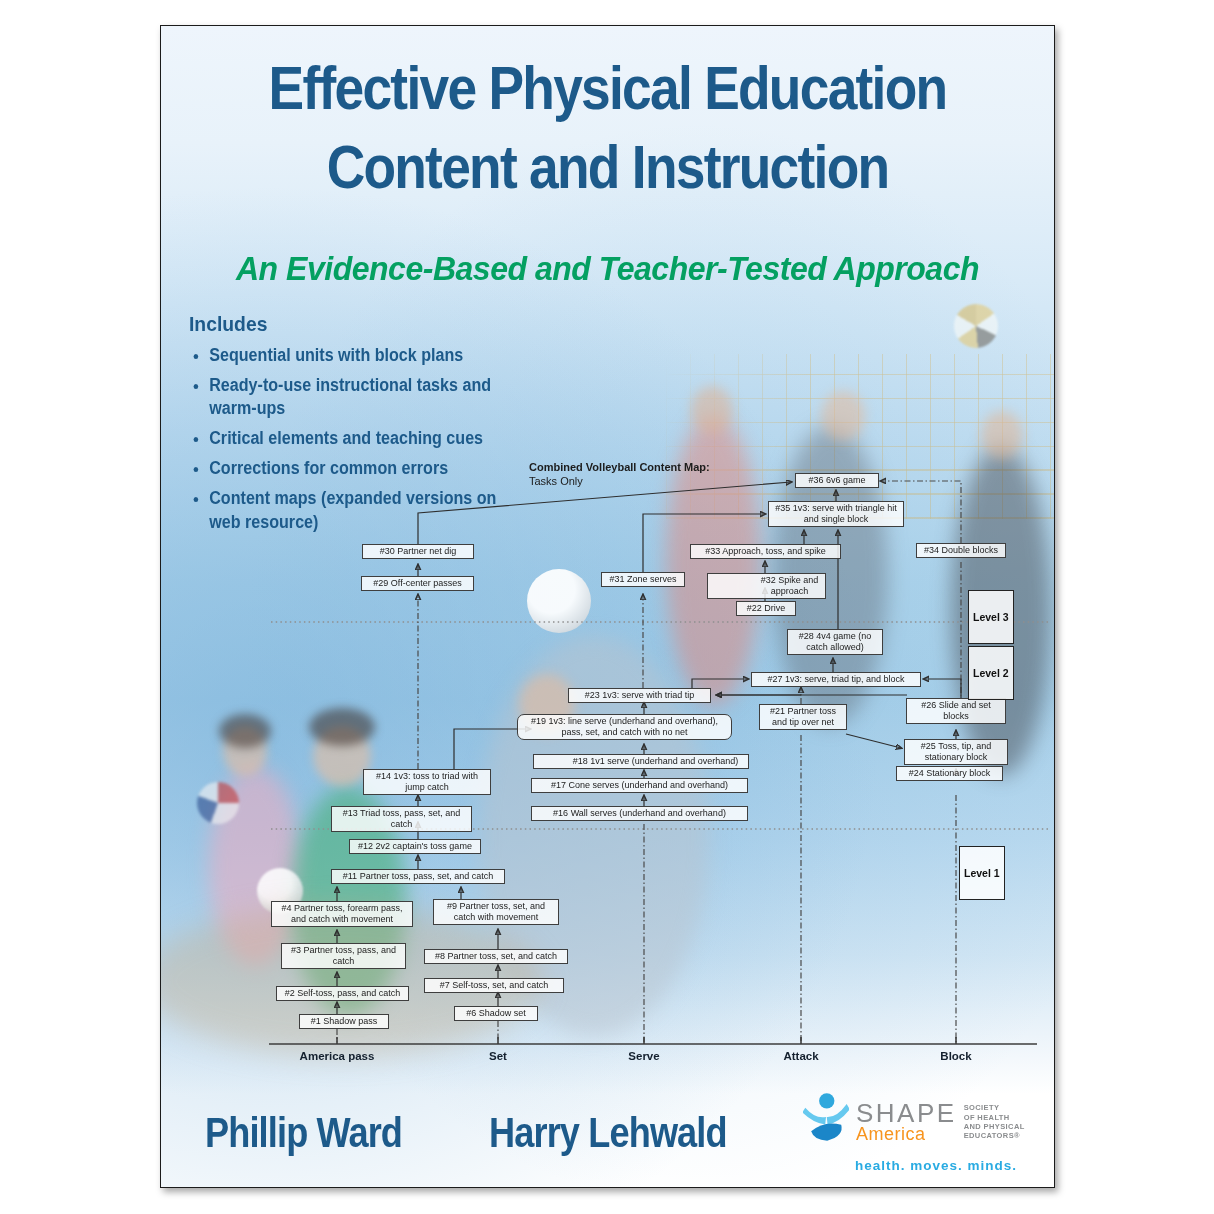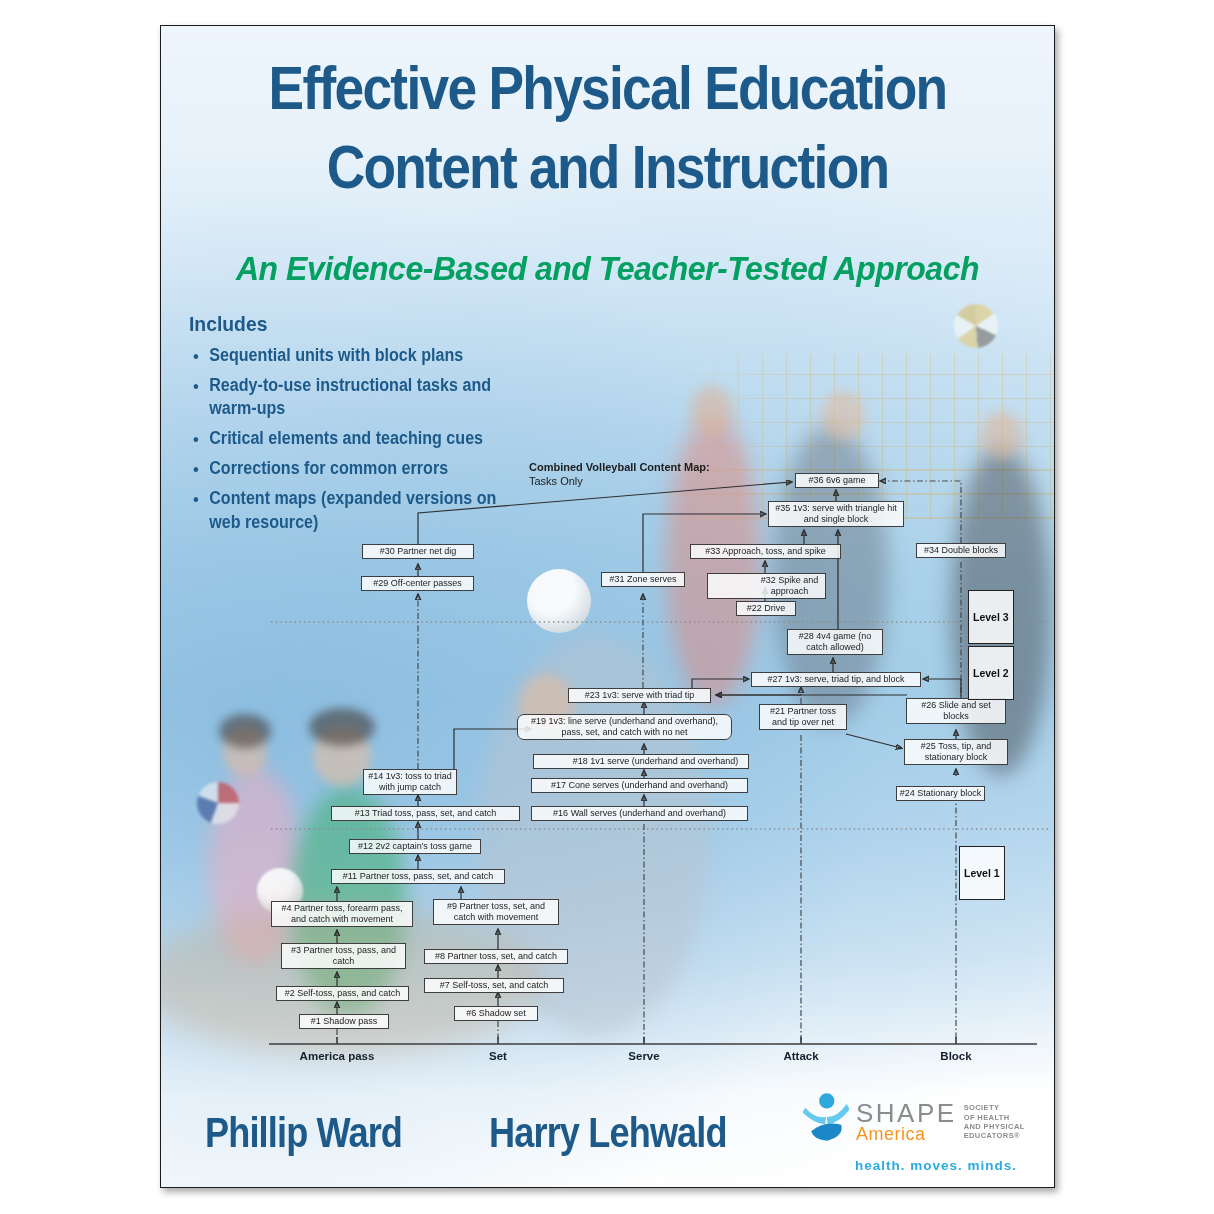--- a/index.html
+++ b/index.html
@@ -194,30 +194,30 @@
   <div class="node" style="left:138px;top:988px;width:90px;">#1 Shadow pass</div>
   <div class="node" style="left:115px;top:960px;width:133px;">#2 Self-toss, pass, and catch</div>
   <div class="node" style="left:120px;top:917px;width:125px;">#3 Partner toss, pass, and catch</div>
   <div class="node" style="left:110px;top:875px;width:142px;">#4 Partner toss, forearm pass, and catch with movement</div>
   <div class="node" style="left:293px;top:980px;width:84px;">#6 Shadow set</div>
   <div class="node" style="left:263px;top:952px;width:140px;">#7 Self-toss, set, and catch</div>
   <div class="node" style="left:263px;top:923px;width:144px;">#8 Partner toss, set, and catch</div>
   <div class="node" style="left:272px;top:873px;width:126px;">#9 Partner toss, set, and catch with movement</div>
   <div class="node" style="left:170px;top:843px;width:174px;">#11 Partner toss, pass, set, and catch</div>
   <div class="node" style="left:188px;top:813px;width:132px;">#12 2v2 captain's toss game</div>
-  <div class="node" style="left:170px;top:780px;width:189px;">#13 Triad toss, pass, set, and catch</div>
-  <div class="node" style="left:202px;top:743px;width:94px;">#14 1v3: toss to triad with jump catch</div>
+  <div class="node" style="left:170px;top:780px;width:141px;">#13 Triad toss, pass, set, and catch</div>
+  <div class="node" style="left:202px;top:743px;width:128px;">#14 1v3: toss to triad with jump catch</div>
   <div class="node" style="left:370px;top:780px;width:217px;">#16 Wall serves (underhand and overhand)</div>
   <div class="node" style="left:370px;top:752px;width:217px;">#17 Cone serves (underhand and overhand)</div>
   <div class="node" style="left:372px;top:728px;width:216px;padding-left:31px;">#18 1v1 serve (underhand and overhand)</div>
   <div class="node" style="left:356px;top:688px;width:215px;border-radius:7px;">#19 1v3: line serve (underhand and overhand), pass, set, and catch with no net</div>
   <div class="node" style="left:598px;top:678px;width:88px;">#21 Partner toss and tip over net</div>
   <div class="node" style="left:575px;top:575px;width:60px;">#22 Drive</div>
   <div class="node" style="left:407px;top:662px;width:143px;">#23 1v3: serve with triad tip</div>
-  <div class="node" style="left:735px;top:760px;width:89px;">#24 Stationary block</div>
+  <div class="node" style="left:735px;top:740px;width:107px;">#24 Stationary block</div>
   <div class="node" style="left:743px;top:713px;width:104px;">#25 Toss, tip, and stationary block</div>
   <div class="node" style="left:745px;top:672px;width:100px;">#26 Slide and set blocks</div>
   <div class="node" style="left:590px;top:646px;width:170px;">#27 1v3: serve, triad tip, and block</div>
   <div class="node" style="left:626px;top:603px;width:96px;">#28 4v4 game (no catch allowed)</div>
   <div class="node" style="left:200px;top:550px;width:113px;">#29 Off-center passes</div>
   <div class="node" style="left:201px;top:518px;width:112px;">#30 Partner net dig</div>
   <div class="node" style="left:440px;top:546px;width:84px;">#31 Zone serves</div>
   <div class="node" style="left:546px;top:547px;width:119px;padding-left:48px;">#32 Spike and approach</div>
   <div class="node" style="left:529px;top:518px;width:151px;">#33 Approach, toss, and spike</div>
   <div class="node" style="left:755px;top:517px;width:90px;">#34 Double blocks</div>

